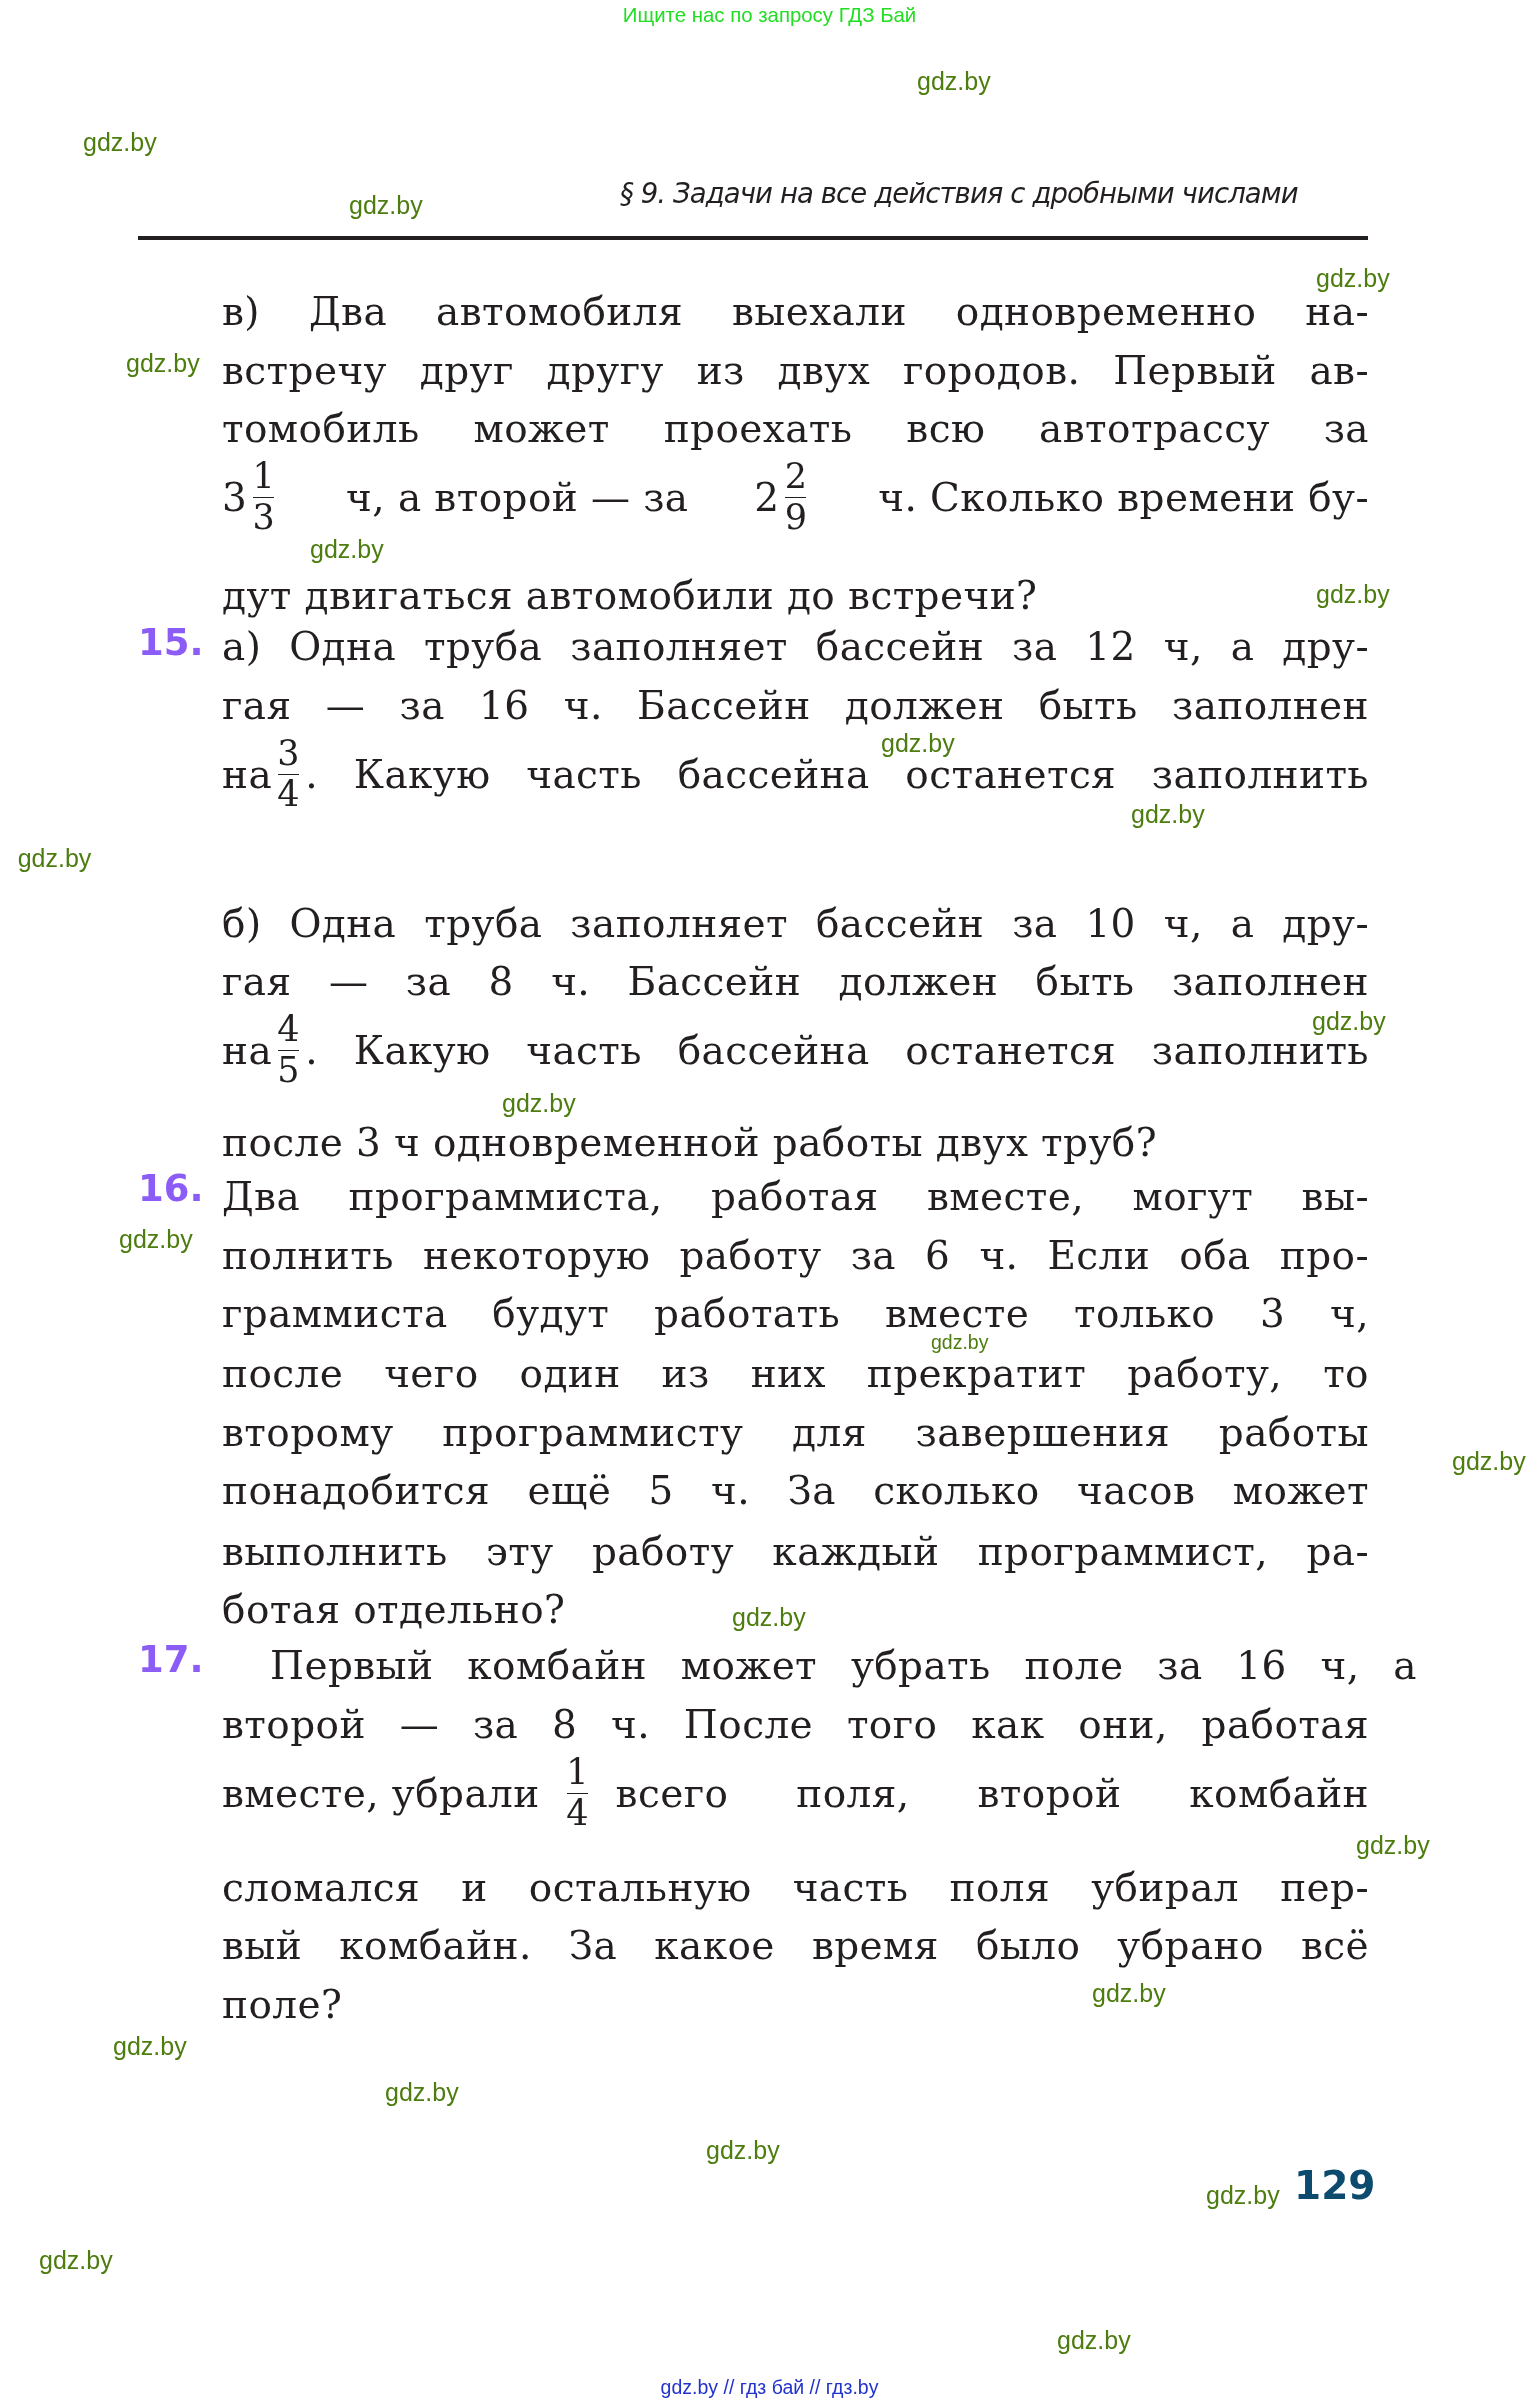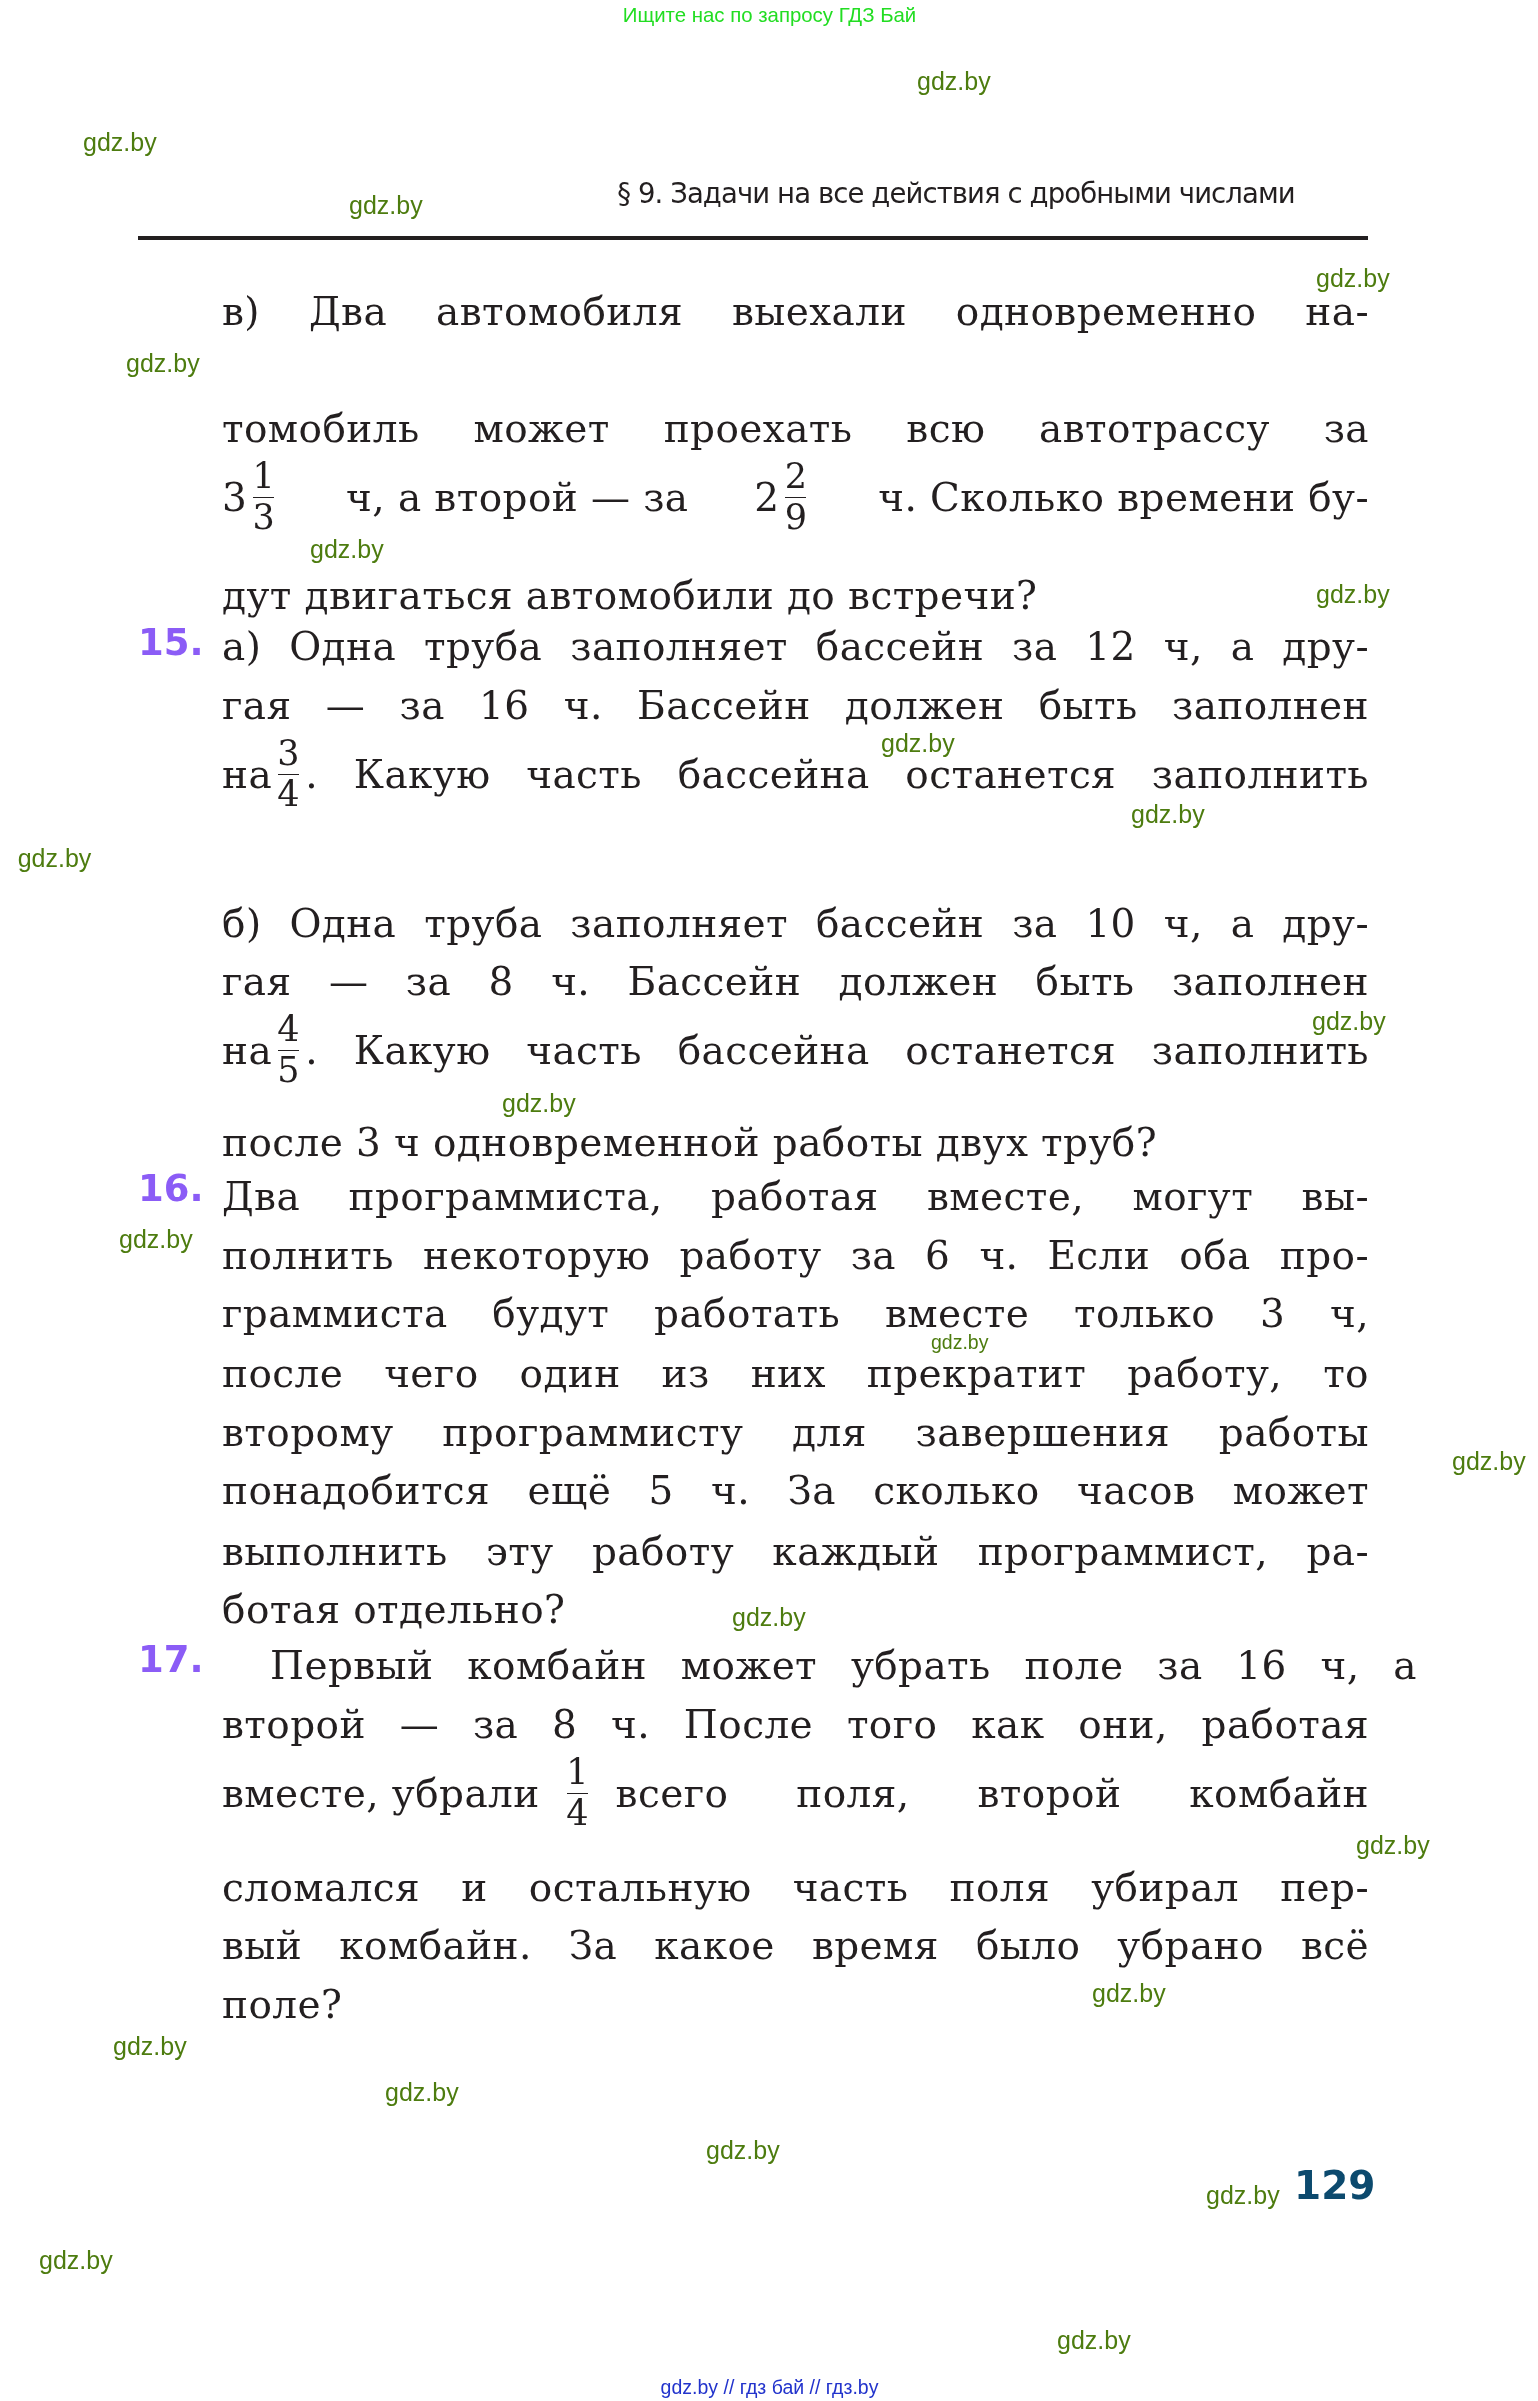--- a/index.html
+++ b/index.html
@@ -1,21 +1,21 @@
 <!DOCTYPE html>
 <html style="font-size:14px"><head>
 <meta charset="utf-8">
 <style>
   html, body { margin:0; padding:0; background:#ffffff; }
   body { width:1539px; height:2401px; position:relative; overflow:hidden; font-family:"DejaVu Serif", serif; color:#231f20; }
   .abs { position:absolute; }
   .top-banner { left:0; width:1539px; top:3.5px; text-align:center; font-family:"Liberation Sans", sans-serif; font-size:20.4px; color:#22dd22; }
   .wm { font-family:Liberation Sans, sans-serif; font-size:25px; color:#4d7c0f; white-space:nowrap; }
   .wm.small { font-size:19.5px; }
-  .header-title { left:566px; top:177px; width:780px; text-align:center; font-family:"DejaVu Sans", sans-serif; font-size:27.5px; color:#231f20; letter-spacing:-0.9px; }
+  .header-title { left:620px; top:177px; width:780px; text-align:left; font-family:"DejaVu Sans", sans-serif; font-style:italic; font-size:27.5px; color:#231f20; letter-spacing:-0.9px; }
   .header-rule { left:138px; top:236px; width:1230px; height:3.5px; background:#231f20; }
   .body-text { left:222px; width:1147px; font-size:39px; line-height:59px; letter-spacing:0.4px; }
   .line { position:absolute; left:0; width:1147px; white-space:nowrap; text-align:justify; text-align-last:justify; }
   .num { position:absolute; font-family:"DejaVu Sans", sans-serif; font-weight:bold; font-size:37px; color:#8b5cf6; }
   .frac { display:inline-block; vertical-align:middle; text-align:center; line-height:1; margin:0 5.3px; }
   .frac span { display:block; font-size:35px; }
   .frac .bar { border-top:1.8px solid #231f20; width:21px; margin:2.7px auto; height:0; }
   .frac-wrap { display:inline-flex; align-items:center; }
   .page-num { left:1294px; top:2163px; font-family:"DejaVu Sans", sans-serif; font-weight:bold; font-size:39px; color:#0c4a6e; }
   .footer { left:0; width:1539px; top:2376px; text-align:center; font-family:"Liberation Sans", sans-serif; font-size:19.5px; color:#2233cc; }
@@ -32,20 +32,21 @@
 <div class="abs header-title">§ 9. Задачи на все действия с дробными числами</div>
 <div class="abs header-rule"></div>
 
 <div class="abs wm" style="left:1316px; top:264px;">gdz.by</div>
 <div class="abs wm" style="left:126px; top:349px;">gdz.by</div>
 <div class="abs wm" style="left:310px; top:535px;">gdz.by</div>
 <div class="abs wm" style="left:1316px; top:580px;">gdz.by</div>
 
 <div class="abs body-text" style="top:282px; height:337px;">
   <div class="line" style="top:0;">в) Два автомобиля выехали одновременно на-</div>
+  <div class="line" style="top:59px;">встречу друг другу из двух городов. Первый ав-</div>
   <div class="line" style="top:117px;">томобиль может проехать всю автотрассу за</div>
   <div class="line" style="top:177px; display:flex; align-items:center; justify-content:space-between; text-align:left; text-align-last:auto;">
     <span class="frac-wrap">
       <span>3</span>
       <span class="frac">
         <span>1</span>
         <span class="bar"></span>
         <span>3</span>
       </span>
     </span>

